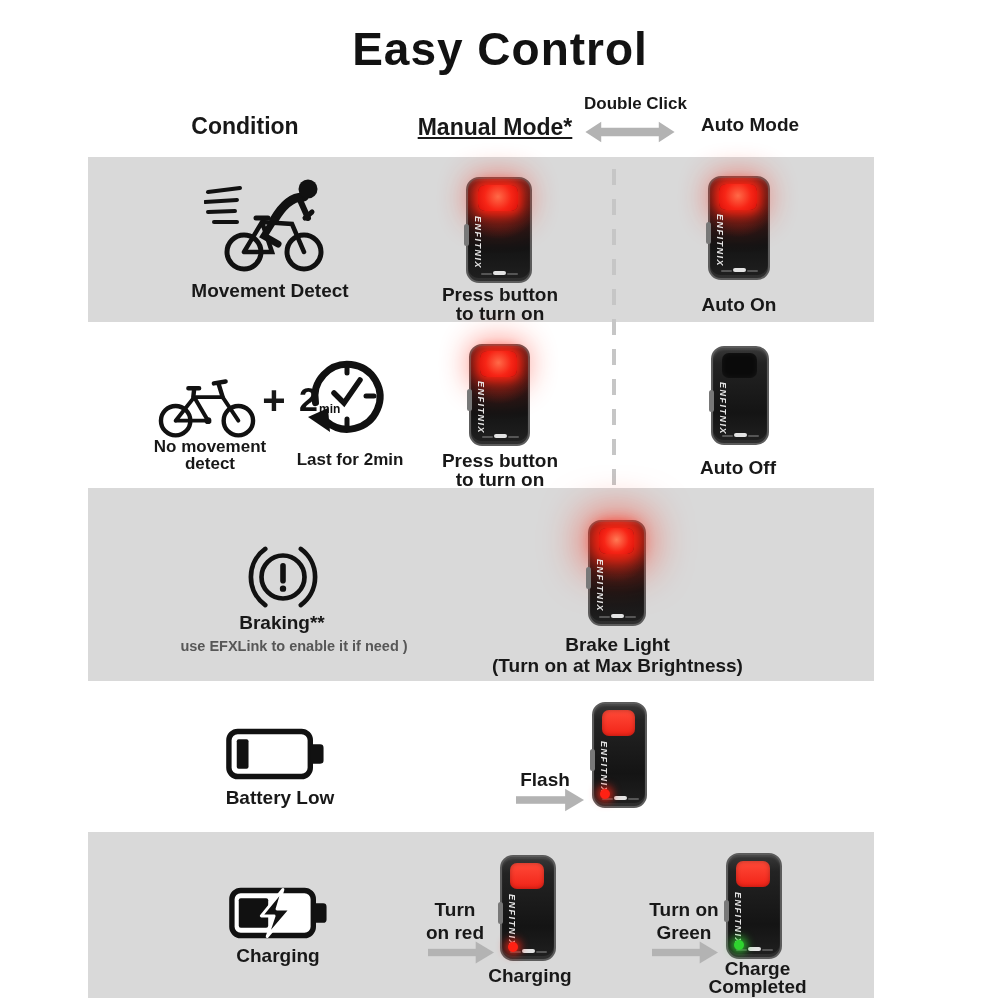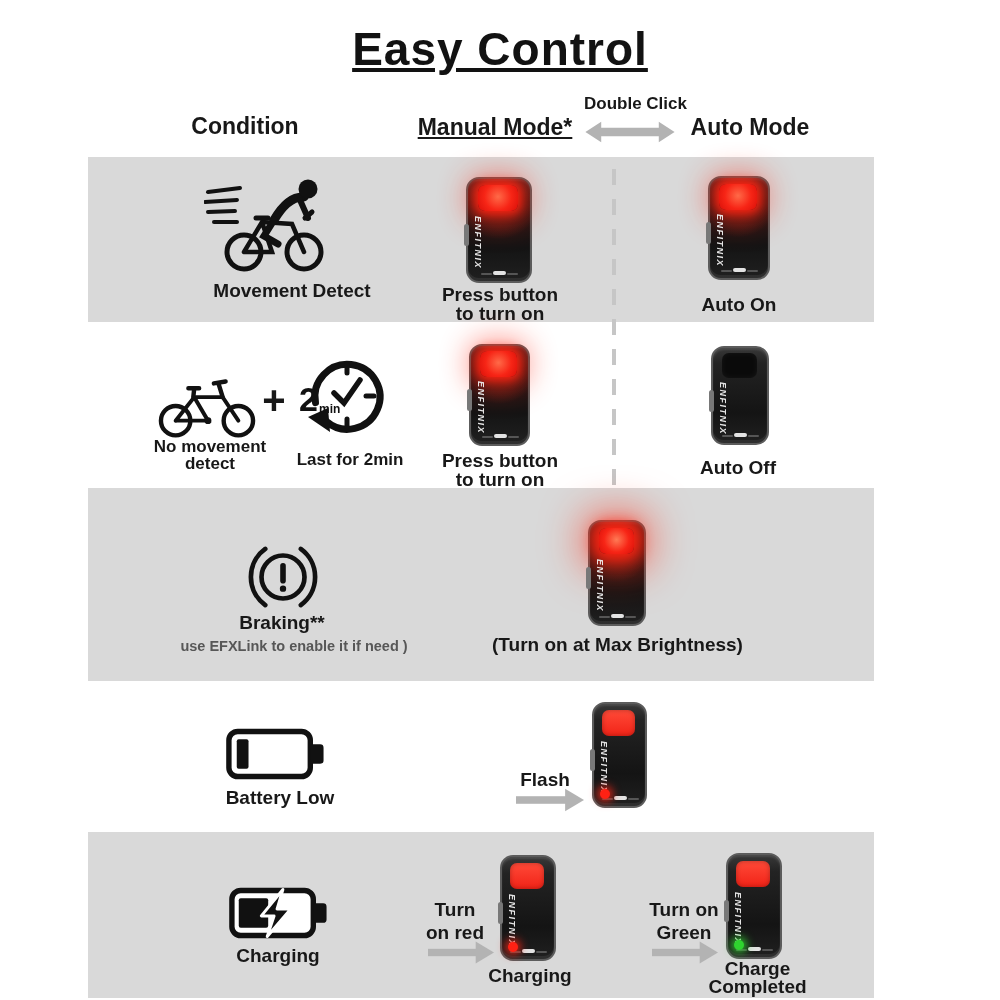--- a/index.html
+++ b/index.html
@@ -7,25 +7,25 @@
   body {
     position:relative; width:1000px; height:1000px; background:#ffffff;
     font-family:"Liberation Sans","DejaVu Sans",sans-serif; color:#181818;
     overflow:hidden;
   }
   .abs { position:absolute; }
   .ctr { text-align:center; }
 
   
   .page-title { left:0; top:22px; width:1000px; text-align:center;
-    font-size:46px; font-weight:800; letter-spacing:1px; color:#121212;text-decoration:underline; }
+    font-size:46px; font-weight:800; letter-spacing:1px; color:#121212; }
   .condition-hd { left:150px; top:113px; width:190px; font-size:23px; font-weight:800; text-align:center; }
   .double-click { left:558px; top:94px; width:155px; font-size:17px; font-weight:700; text-align:center; }
   .manual-hd { left:402px; top:114px; width:186px; font-size:23px; font-weight:800; text-align:center;text-decoration:underline; }
-  .auto-hd   { left:680px; top:114px; width:140px; font-size:23px; font-weight:800; text-align:center; }
+  .auto-hd   { left:680px; top:114px; width:140px; font-size:19px; font-weight:800; text-align:center; }
   .swap-arrow { left:584px; top:119px; width:92px; height:26px; }
 
   
   .band { left:88px; width:786px; background:#d9d9d9; }
   .band1 { top:157px; height:165px; }
   .band3 { top:488px; height:193px; }
   .band5 { top:832px; height:166px; }
 
   .divider-dashed { left:612px; top:169px; width:4px; height:321px;
     background:repeating-linear-gradient(180deg,#c6c6c6 0 16px,rgba(0,0,0,0) 16px 30px); }
@@ -96,21 +96,21 @@
     <circle cx="100" cy="76" r="17" stroke-width="5"></circle>
     <path d="M40 76 L58 46 L88 48 L100 76 M58 46 L68 76 L40 76" stroke-width="4.5"></path>
     <path d="M52 42 L64 42" stroke-width="5"></path>
     <path d="M101 42 L108 36" stroke-width="5"></path>
     <path d="M70 44 Q84 20 100 21" stroke-width="9"></path>
     <path d="M96 24 L104 42" stroke-width="6"></path>
     <path d="M70 44 L60 60 L74 68" stroke-width="7"></path>
   </g>
   <circle cx="104" cy="13" r="9.5" fill="#111"></circle>
 </svg>
-<div class="abs ctr t19" style="left:192px;top:281px;width:200px">Movement Detect</div>
+<div class="abs ctr t19" style="left:170px;top:281px;width:200px">Movement Detect</div>
 
 <div class="device lit" style="left:466px;top:177px;width:66px;height:106px">
   <div class="lens lens-lit"></div>
   <div class="brand">ENFITNIX</div>
   <div class="side-btn"></div>
   <div class="logo"></div>
 </div>
 <div class="abs ctr t19 two-line" style="left:420px;top:285px;width:160px">
   <div>Press button</div>
   <div>to turn on</div>
@@ -186,20 +186,21 @@
   <div>use EFXLink to enable it if need )</div>
 </div>
 
 <div class="device lit" style="left:588px;top:520px;width:58px;height:106px">
   <div class="lens lens-bright"></div>
   <div class="brand">ENFITNIX</div>
   <div class="side-btn"></div>
   <div class="logo"></div>
 </div>
 <div class="abs ctr t19 two-line" style="left:485px;top:634px;width:265px;line-height:21px">
+  <div>Brake Light</div>
   <div>(Turn on at Max Brightness)</div>
 </div>
 
 <svg class="abs" style="left:224px;top:724px" width="102" height="60" viewBox="0 0 104 60">
   <rect x="5" y="7" width="83" height="46" rx="9" fill="#fff" stroke="#111" stroke-width="5.5"></rect>
   <path d="M88 20 h10 a3.5 3.5 0 0 1 3.5 3.5 v13 a3.5 3.5 0 0 1 -3.5 3.5 h-10 z" fill="#111"></path>
   <rect x="13" y="15" width="12" height="30" rx="2" fill="#111"></rect>
 </svg>
 <div class="abs ctr t19" style="left:200px;top:788px;width:160px">Battery Low</div>
 

